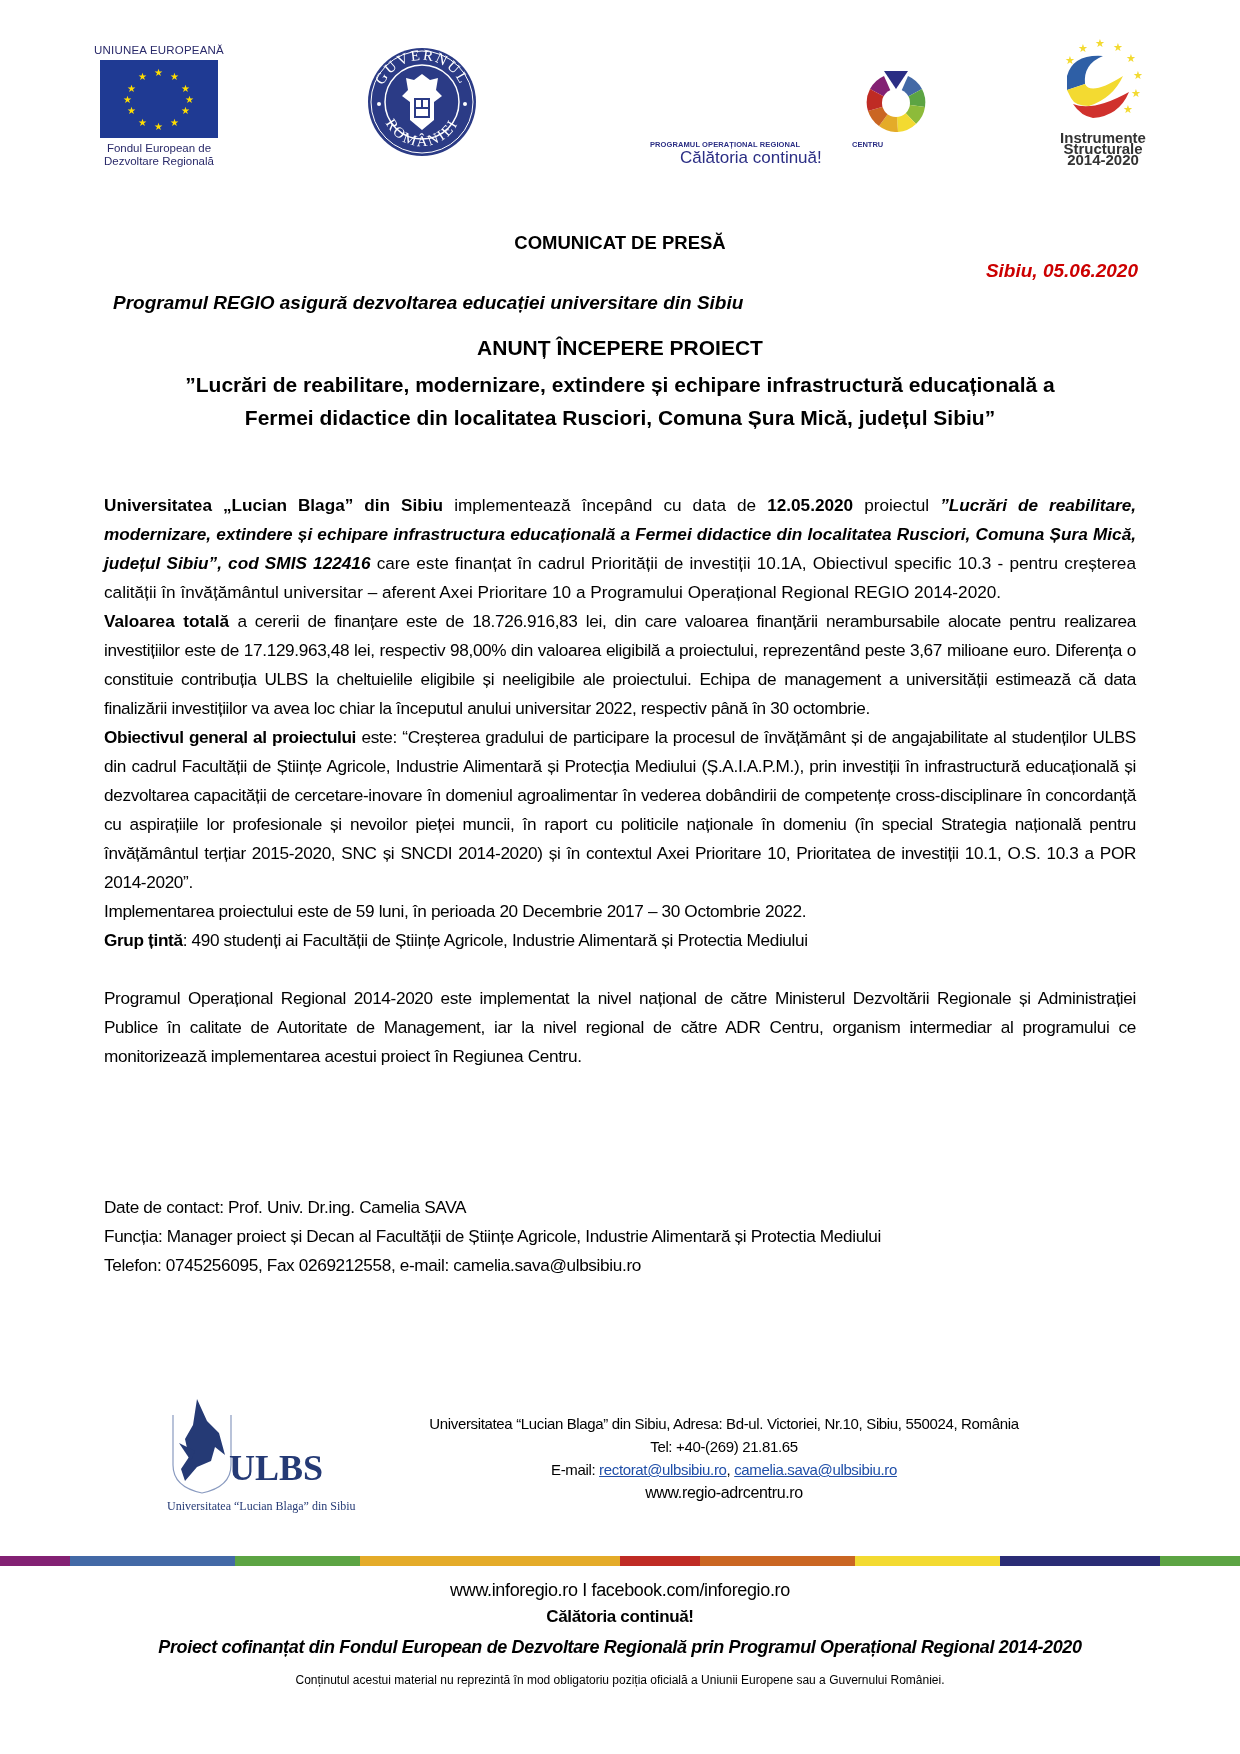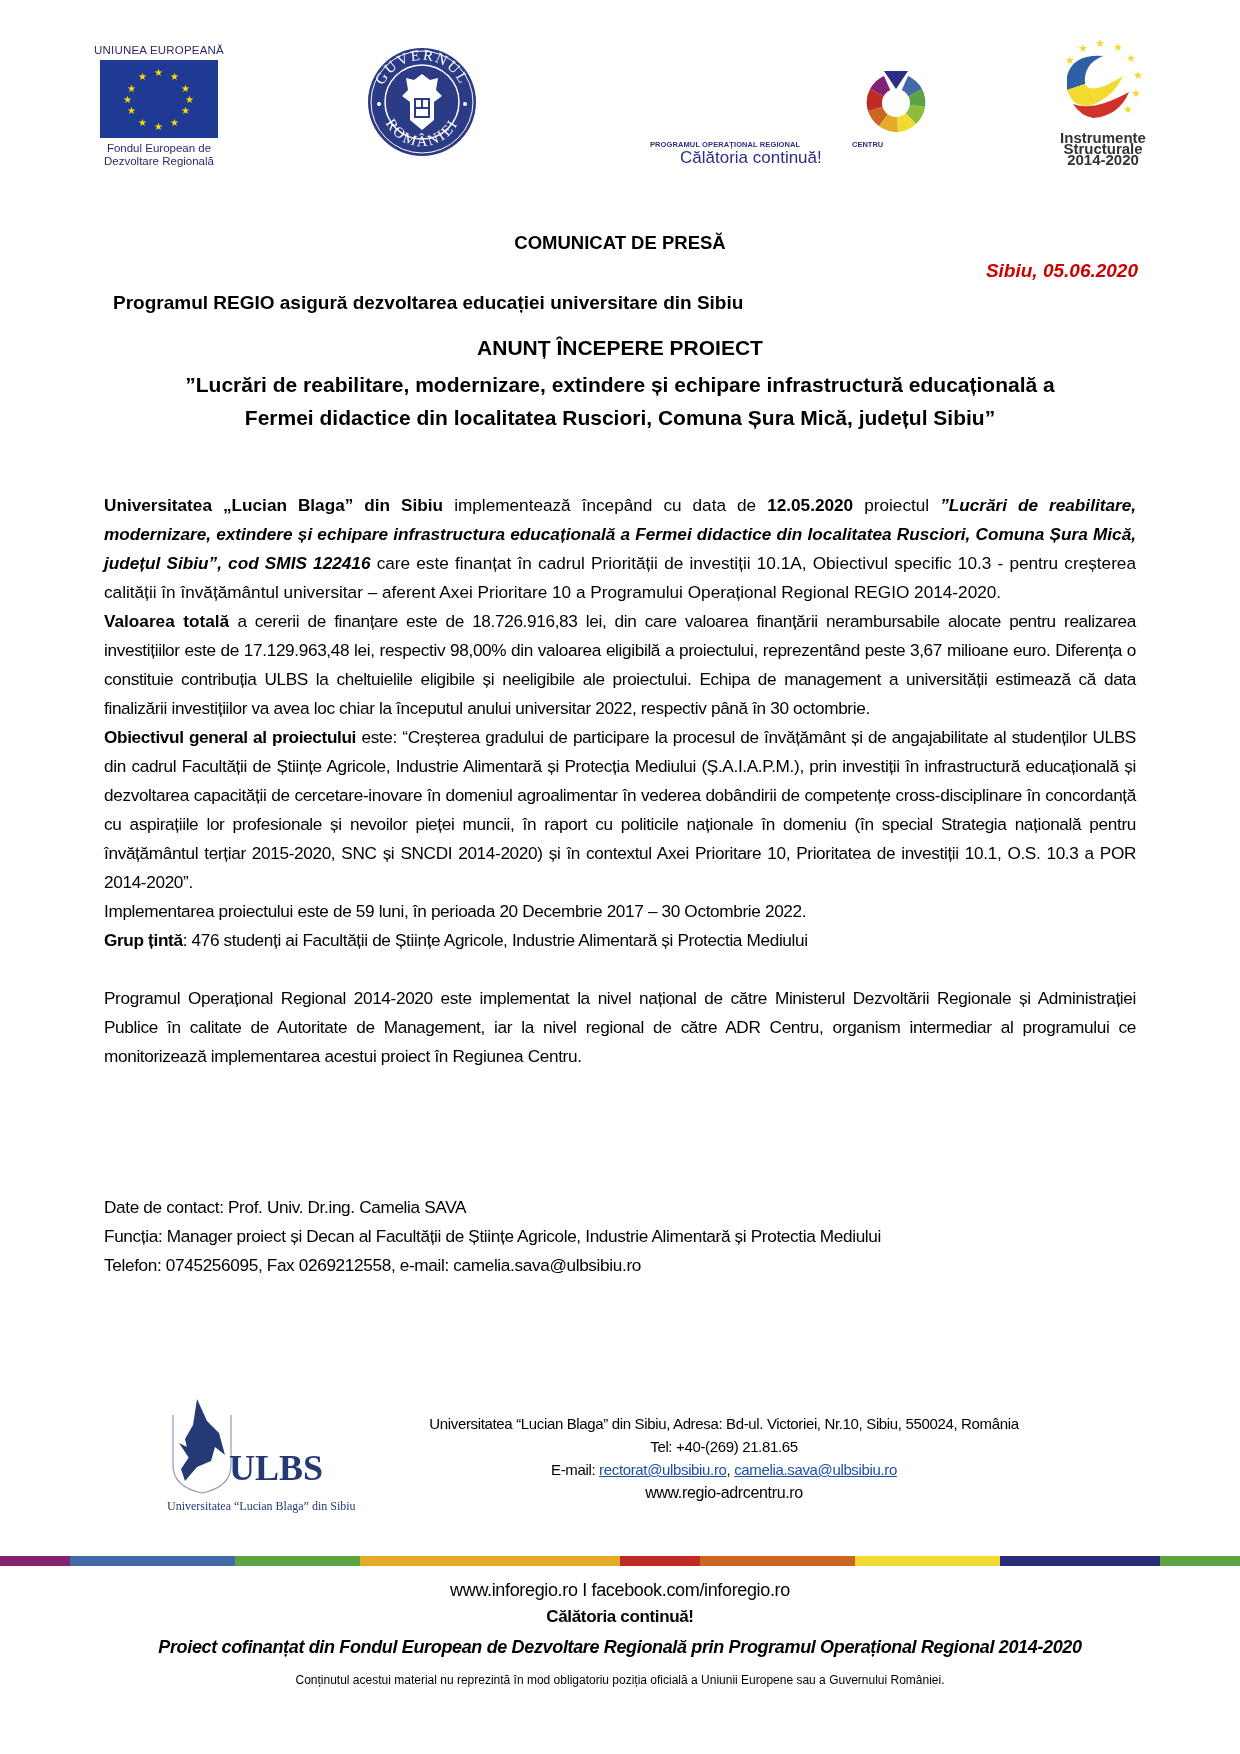--- a/index.html
+++ b/index.html
@@ -24,21 +24,21 @@
   .regio-centru { position: absolute; left: 202px; top: 92px; font-size: 7.5px; font-weight: bold; color: #2b2e84; }
   .regio-tag { position: absolute; left: 30px; top: 100px; font-size: 17px; color: #2b2e84; white-space: nowrap; }
 
   .is-logo { left: 1033px; top: 34px; width: 140px; height: 130px; }
   .is-caption { position: absolute; left: 0; top: 98px; width: 140px; text-align: center; font-size: 15px; font-weight: bold; color: #333; line-height: 11px; }
 
   
   .center { left: 0; width: 1240px; text-align: center; }
   .title-press { top: 232px; font-size: 18.5px; font-weight: bold; font-family: "Liberation Sans Narrow", "Liberation Sans", sans-serif; }
   .date { right: 102px; top: 260px; font-size: 19px; font-weight: bold; font-style: italic; color: #cc0000; }
-  .subtitle { left: 113px; top: 292px; font-size: 19px; font-weight: bold; }
+  .subtitle { left: 113px; top: 292px; font-size: 19px; font-weight: bold; font-style: italic; }
   .anunt { top: 336px; font-size: 21px; font-weight: bold; }
   .proj-title { top: 368px; font-size: 21px; font-weight: bold; line-height: 33px; }
 
   .body { left: 104px; width: 1032px; top: 491px; font-size: 17.2px; line-height: 29px; text-align: justify; }
   .body p { margin: 0; }
   .body .gap { height: 29px; }
   .narrow { letter-spacing: -0.35px; }
 
   .contact { left: 104px; top: 1193px; font-size: 17.2px; line-height: 29px; }
   .contact div { white-space: nowrap; }
@@ -166,21 +166,21 @@
     <b>Universitatea „Lucian Blaga” din Sibiu</b><span> implementează începând cu data de </span><b>12.05.2020</b><span> proiectul </span><b><i>”Lucrări de reabilitare, modernizare, extindere și echipare infrastructura educațională a Fermei didactice din localitatea Rusciori, Comuna Șura Mică, județul Sibiu”, cod SMIS 122416</i></b><span> care este finanțat în cadrul Priorității de investiții 10.1A, Obiectivul specific 10.3 - pentru creșterea calității în învățământul universitar – aferent Axei Prioritare 10 a Programului Operațional Regional REGIO 2014-2020.</span>
   </p>
   <p>
     <b>Valoarea totală</b><span class="narrow"> a cererii de finanțare este de 18.726.916,83 lei, din care valoarea finanțării nerambursabile alocate pentru realizarea investițiilor este de 17.129.963,48 lei, respectiv 98,00% din valoarea eligibilă a proiectului, reprezentând peste 3,67 milioane euro. Diferența o constituie contribuția ULBS la cheltuielile eligibile și neeligibile ale proiectului. Echipa de management a universității estimează că data finalizării investițiilor va avea loc chiar la începutul anului universitar 2022, respectiv până în 30 octombrie.</span>
   </p>
   <p class="narrow">
     <b>Obiectivul general al proiectului</b><span> este: “Creșterea gradului de participare la procesul de învățământ și de angajabilitate al studenților ULBS din cadrul Facultății de Științe Agricole, Industrie Alimentară și Protecția Mediului (Ș.A.I.A.P.M.), prin investiții în infrastructură educațională și dezvoltarea capacității de cercetare-inovare în domeniul agroalimentar în vederea dobândirii de competențe cross-disciplinare în concordanță cu aspirațiile lor profesionale și nevoilor pieței muncii, în raport cu politicile naționale în domeniu (în special Strategia națională pentru învățământul terțiar 2015-2020, SNC și SNCDI 2014-2020) și în contextul Axei Prioritare 10, Prioritatea de investiții 10.1, O.S. 10.3 a POR 2014-2020”.</span>
   </p>
   <p class="narrow">Implementarea proiectului este de 59 luni, în perioada 20 Decembrie 2017 – 30 Octombrie 2022.</p>
   <p class="narrow">
-    <b>Grup țintă</b><span>: 476 studenți ai Facultății de Științe Agricole, Industrie Alimentară și Protectia Mediului</span>
+    <b>Grup țintă</b><span>: 490 studenți ai Facultății de Științe Agricole, Industrie Alimentară și Protectia Mediului</span>
   </p>
   <div class="gap"></div>
   <p class="narrow">Programul Operațional Regional 2014-2020 este implementat la nivel național de către Ministerul Dezvoltării Regionale și Administrației Publice în calitate de Autoritate de Management, iar la nivel regional de către ADR Centru, organism intermediar al programului ce monitorizează implementarea acestui proiect în Regiunea Centru.</p>
 </div>
 
 <div class="abs contact narrow">
   <div>Date de contact: Prof. Univ. Dr.ing. Camelia SAVA</div>
   <div>Funcția: Manager proiect și Decan al Facultății de Științe Agricole, Industrie Alimentară și Protectia Mediului</div>
   <div>Telefon: 0745256095, Fax 0269212558, e-mail: camelia.sava@ulbsibiu.ro</div>
 </div>

